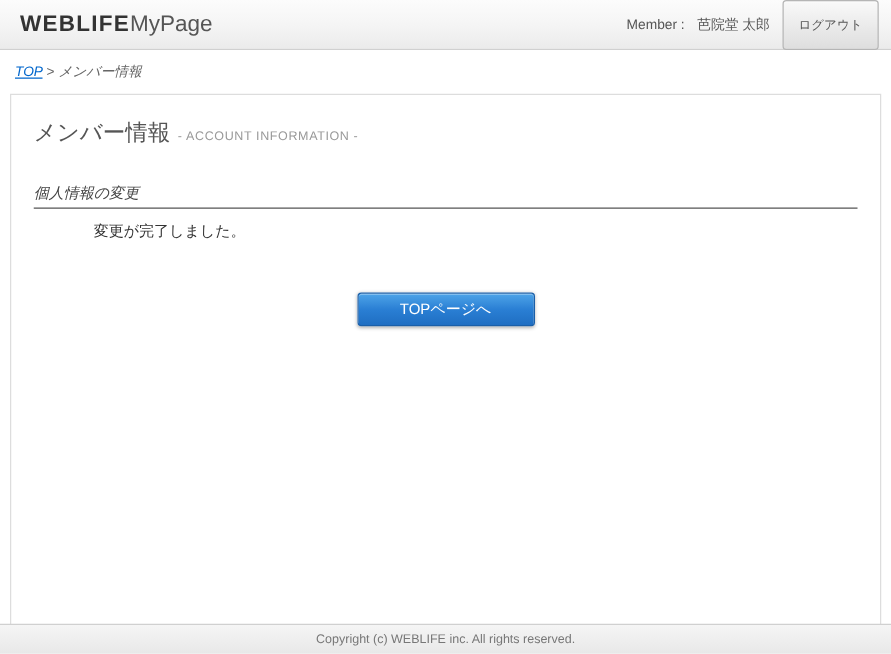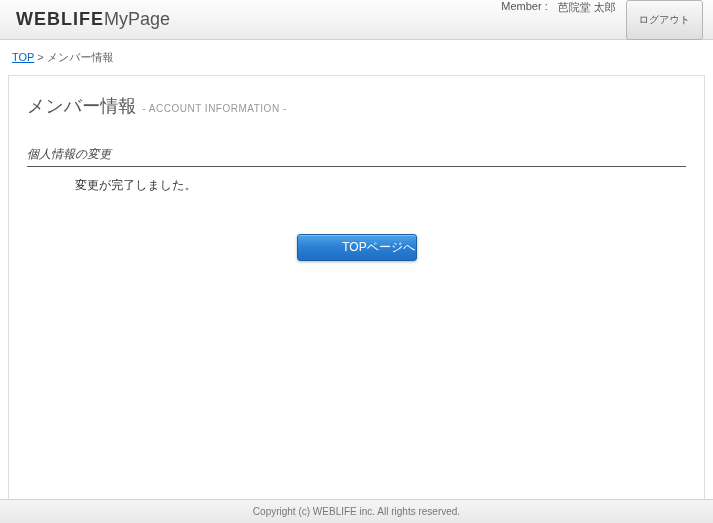--- a/index.html
+++ b/index.html
@@ -9,35 +9,36 @@
   background: linear-gradient(to bottom, #fcfcfc 0%, #f5f5f5 50%, #ebebeb 100%);
   border-bottom: 1px solid #d0d0d0;
   display: flex;
   align-items: center;
   justify-content: space-between;
   padding: 0 10px;
 }
 .logo { display: flex; align-items: flex-start; padding-left: 6px; }
 .logo-bold { font-weight: 900; font-size: 18px; letter-spacing: 1px; color: #333; }
 .logo-light { font-weight: 400; font-size: 18px; color: #555; margin-left: 0; }
-.header-right { display: flex; align-items: flex-start; gap: 10px; font-size: 11px; color: #555; }
+.header-right { display: flex; align-items: center; gap: 10px; font-size: 11px; color: #555; }
 .logout-btn {
   background: linear-gradient(to bottom, #f9f9f9, #dedede);
   border: 1px solid #b5b5b5;
   border-radius: 3px;
   padding: 12px 12px;
   font-size: 10px;
   color: #555;
   cursor: pointer;
   box-shadow: inset 0 1px 0 rgba(255,255,255,0.6);
 }
 .breadcrumb {
   padding: 10px 12px;
   font-size: 11px;
   color: #666;
+  font-style: italic;
 }
 .breadcrumb a { color: #0066cc; text-decoration: underline; }
 .content-frame {
   margin: 0 8px 8px 8px;
   border: 1px solid #ddd;
   height: 432px;
   background: #fff;
   padding: 18px 18px;
   position: relative;
 }
@@ -49,30 +50,29 @@
   color: #444;
   padding-bottom: 3px;
   border-bottom: 1px solid #555;
   margin-bottom: 10px;
   font-style: italic;
 }
 .message { font-size: 12px; color: #333; margin-bottom: 40px; margin-left: 48px; }
 .btn-row { text-align: center; }
 .primary-btn {
   display: inline-block;
-  width: 120px;
+  width: 142px;
   padding: 4px 0;
   background: linear-gradient(to bottom, #4ea4e8 0%, #2a7fd4 50%, #1f6ec2 100%);
   border: 1px solid #1a5fa8;
   border-radius: 3px;
   color: #fff;
   font-size: 12px;
   cursor: pointer;
   box-shadow: inset 0 1px 0 rgba(255,255,255,0.3), 0 1px 3px rgba(0,0,0,0.3);
-  text-align: right;
 }
 .footer {
   background: linear-gradient(to bottom, #f5f5f5, #e8e8e8);
   border-top: 1px solid #d0d0d0;
   text-align: center;
   font-size: 10px;
   color: #777;
   padding: 6px 16px;
   position: absolute;
   bottom: 0; left: 0; right: 0;

